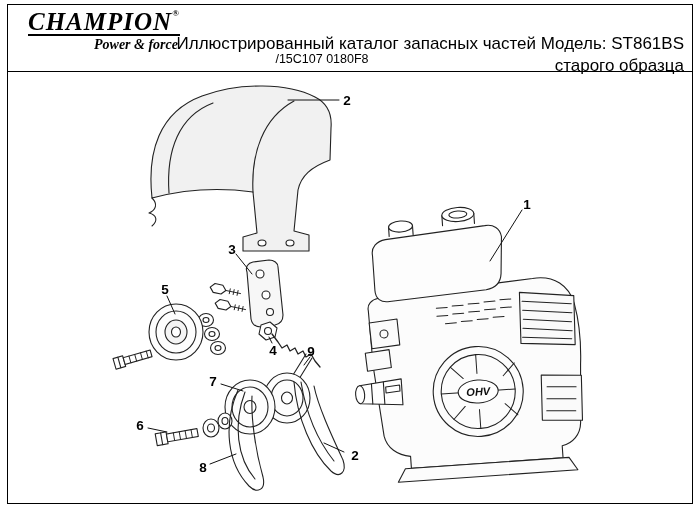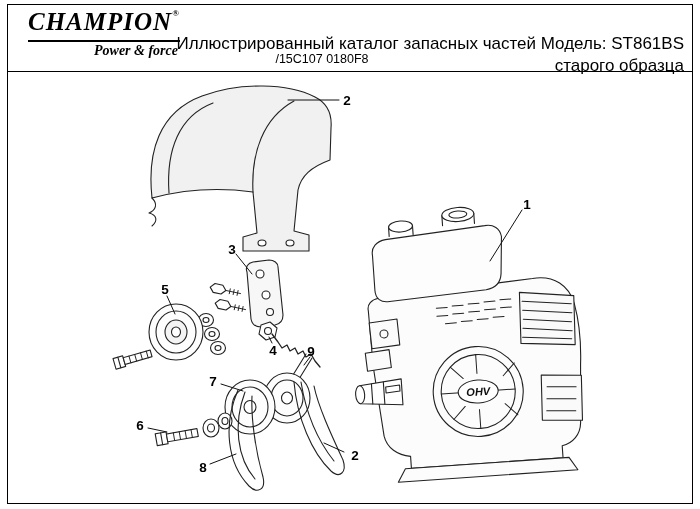--- a/index.html
+++ b/index.html
@@ -8,21 +8,21 @@
   .page { position: relative; width: 700px; height: 509px; background: #fff; overflow: hidden; }
   .page-border { position: absolute; left: 7px; top: 4px; right: 7px; bottom: 5px; border: 1px solid #000; }
   .divider { position: absolute; left: 8px; right: 8px; top: 71px; border-top: 1.3px solid #000; }
 
   .logo { position: absolute; left: 28px; top: 9px; width: 152px; }
   .brand-row {
     display: inline-block;
     font-family: "Liberation Serif", serif;
     font-weight: bold; font-style: italic;
     font-size: 25px; letter-spacing: 1px; line-height: 1;
-    border-bottom: 2.5px solid #000; padding-bottom: 6px;
+    border-bottom: 2.5px solid #000; padding-bottom: 0;
   }
   .reg { font-size: 9px; vertical-align: top; font-style: normal; }
   .tagline {
     font-family: Liberation Serif, serif;
     font-weight: bold; font-style: italic;
     font-size: 14px; text-align: right; margin-top: 1px; padding-right: 2px;
   }
 
   .title-line1 { position: absolute; left: 160px; right: 16px; top: 33px; text-align: right; font-size: 17px; line-height: 1.3; }
   .title-line2 { position: absolute; left: 0; width: 644px; top: 52px; text-align: center; font-size: 12.5px; }

